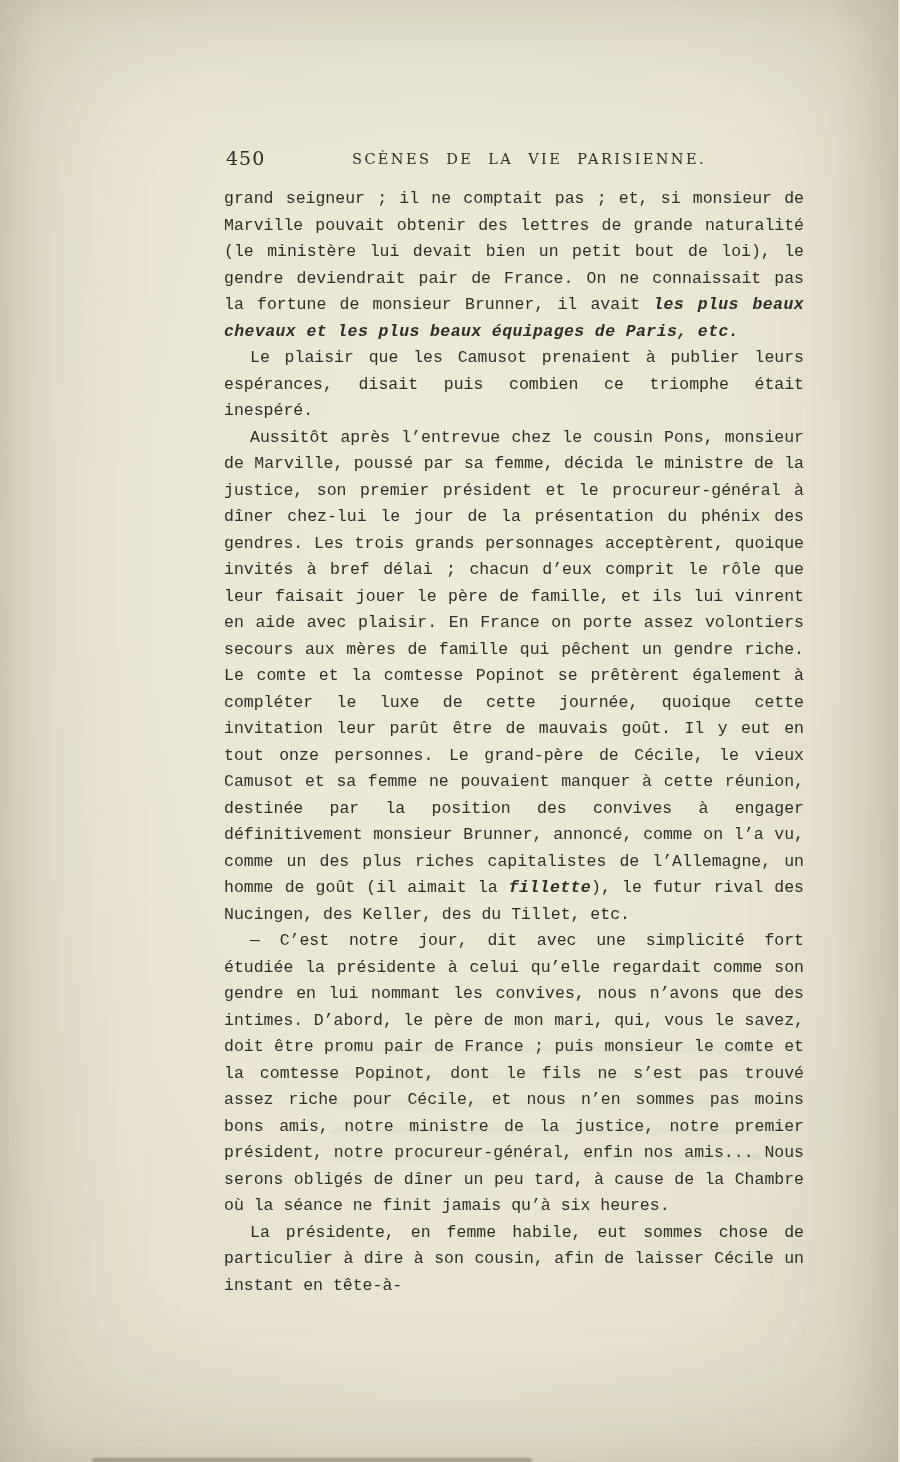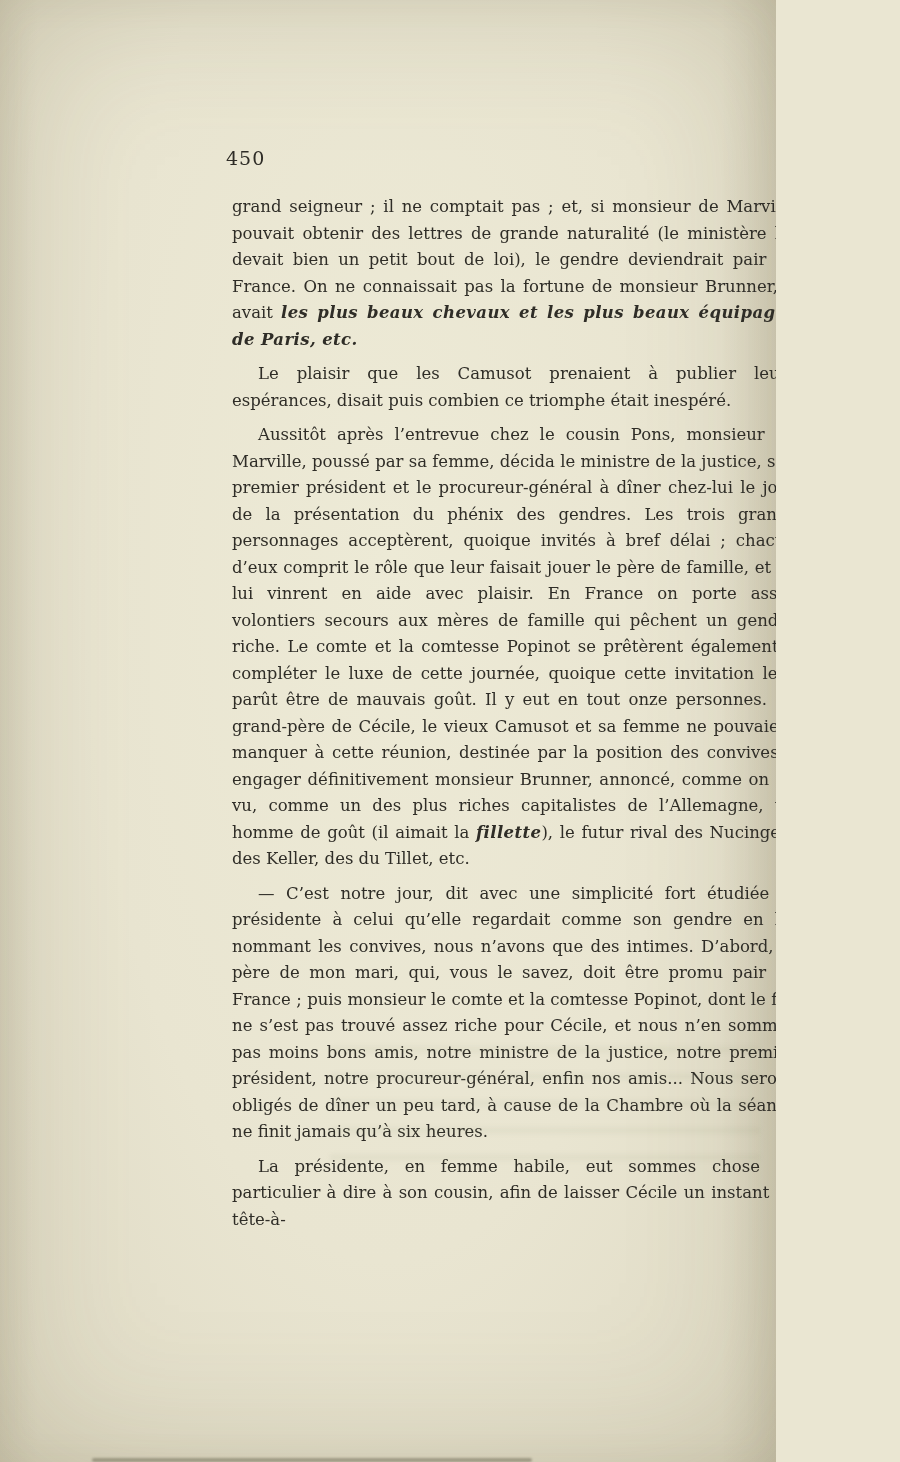--- a/index.html
+++ b/index.html
@@ -8,24 +8,23 @@
   }
   html,body{margin:0;padding:0;}
   body{
     width:900px;height:1462px;
     background:var(--paper);
     font-family:"DejaVu Serif","Liberation Serif",serif;
     color:var(--ink);
   }
   .page{
     position:relative;
-    width:752px;height:1462px;
+    width:898px;height:1462px;
     background:radial-gradient(ellipse at 50% 38%, #edead6 0%, #e9e5d1 55%, #ded9c3 100%);
     overflow:hidden;
-    padding-left:24px;
   }
   .vignette{
     position:absolute;inset:0;
     box-shadow:inset 0 0 150px rgba(110,100,70,0.22), inset 0 0 35px rgba(110,100,70,0.08);
     background:linear-gradient(to right, rgba(100,90,60,0.06), transparent 5%, transparent 93%, rgba(100,90,60,0.10));
     pointer-events:none;
   }
   .page-header{
     position:absolute;
     top:146px;left:224px;width:580px;
@@ -43,21 +42,21 @@
     padding-top:5px;
     padding-left:30px;
   }
   .text-block{
     position:absolute;
     top:186px;left:224px;width:580px;
     font-size:16.5px;
     line-height:26.5px;
     text-align:justify;
   }
-  .para{margin:8px;text-indent:26px;}
+  .para{margin:0;text-indent:26px;font-family:Liberation Mono, monospace;}
   .para.no-indent{text-indent:0;}
   .em{
     font-style:italic;
     font-weight:700;
     letter-spacing:0.4px;
   }
   .show-through{
     position:absolute;
     top:1046px;left:330px;width:430px;height:130px;
     background:repeating-linear-gradient(180deg,
@@ -77,20 +76,21 @@
   }
 </style>
 </head>
 <body>
 
 <div class="page">
   <div class="vignette"></div>
 
   <header class="page-header">
     <span class="page-number">450</span>
+    <div class="running-title">SCÈNES DE LA VIE PARISIENNE.</div>
   </header>
 
   <main class="text-block">
     <p class="para no-indent"><span>grand seigneur&nbsp;; il ne comptait pas&nbsp;; et, si monsieur de Marville pouvait obtenir des lettres de grande naturalité (le ministère lui devait bien un petit bout de loi), le gendre deviendrait pair de France. On ne connaissait pas la fortune de monsieur Brunner, il avait </span><span class="em">les plus beaux chevaux et les plus beaux équipages de Paris, etc.</span></p>
 
     <p class="para"><span>Le plaisir que les Camusot prenaient à publier leurs espérances, disait puis combien ce triomphe était inespéré.</span></p>
 
     <p class="para"><span>Aussitôt après l’entrevue chez le cousin Pons, monsieur de Marville, poussé par sa femme, décida le ministre de la justice, son premier président et le procureur-général à dîner chez-lui le jour de la présentation du phénix des gendres. Les trois grands personnages acceptèrent, quoique invités à bref délai&nbsp;; chacun d’eux comprit le rôle que leur faisait jouer le père de famille, et ils lui vinrent en aide avec plaisir. En France on porte assez volontiers secours aux mères de famille qui pêchent un gendre riche. Le comte et la comtesse Popinot se prêtèrent également à compléter le luxe de cette journée, quoique cette invitation leur parût être de mauvais goût. Il y eut en tout onze personnes. Le grand-père de Cécile, le vieux Camusot et sa femme ne pouvaient manquer à cette réunion, destinée par la position des convives à engager définitivement monsieur Brunner, annoncé, comme on l’a vu, comme un des plus riches capitalistes de l’Allemagne, un homme de goût (il aimait la </span><span class="em">fillette</span><span>), le futur rival des Nucingen, des Keller, des du Tillet, etc.</span></p>
 
     <p class="para"><span>— C’est notre jour, dit avec une simplicité fort étudiée la présidente à celui qu’elle regardait comme son gendre en lui nommant les convives, nous n’avons que des intimes. D’abord, le père de mon mari, qui, vous le savez, doit être promu pair de France&nbsp;; puis monsieur le comte et la comtesse Popinot, dont le fils ne s’est pas trouvé assez riche pour Cécile, et nous n’en sommes pas moins bons amis, notre ministre de la justice, notre premier président, notre procureur-général, enfin nos amis... Nous serons obligés de dîner un peu tard, à cause de la Chambre où la séance ne finit jamais qu’à six heures.</span></p>

